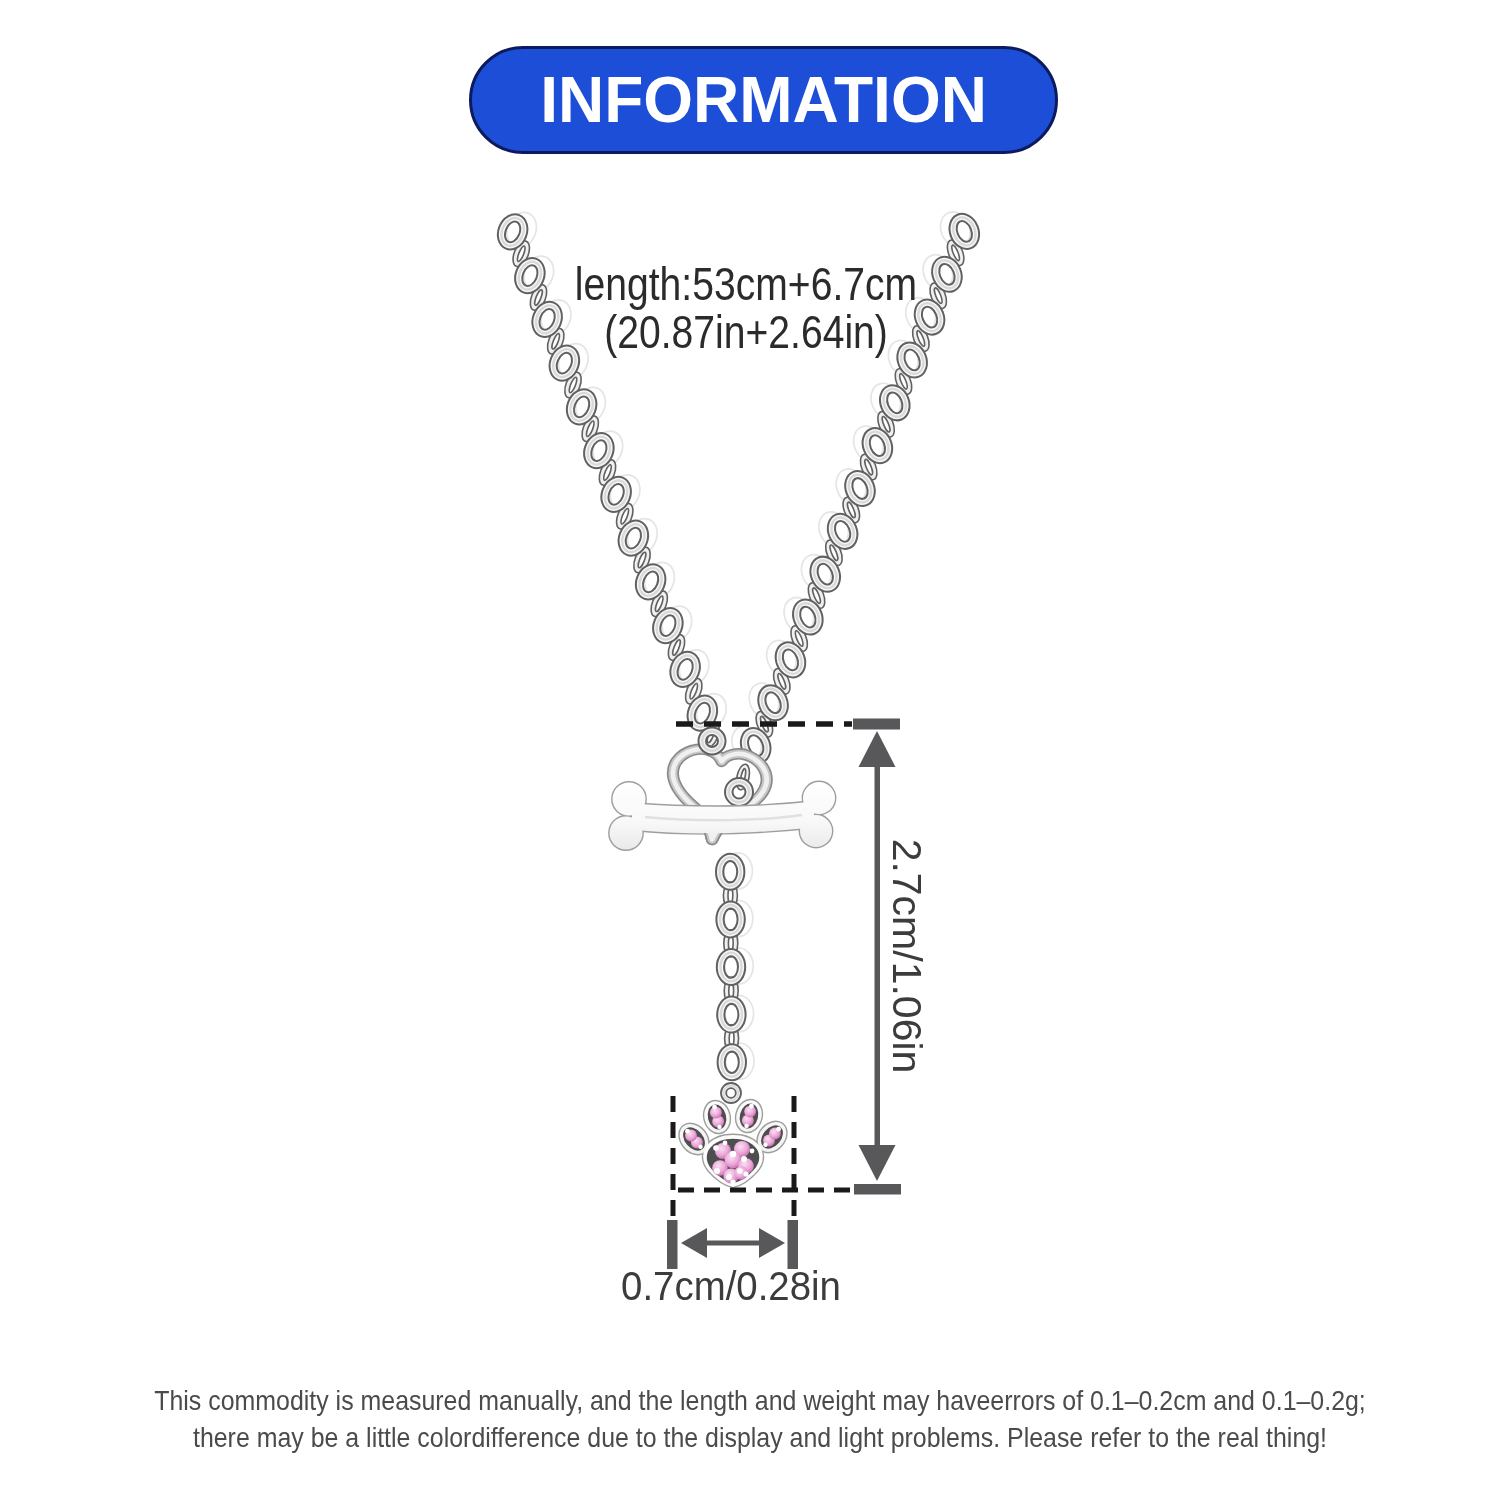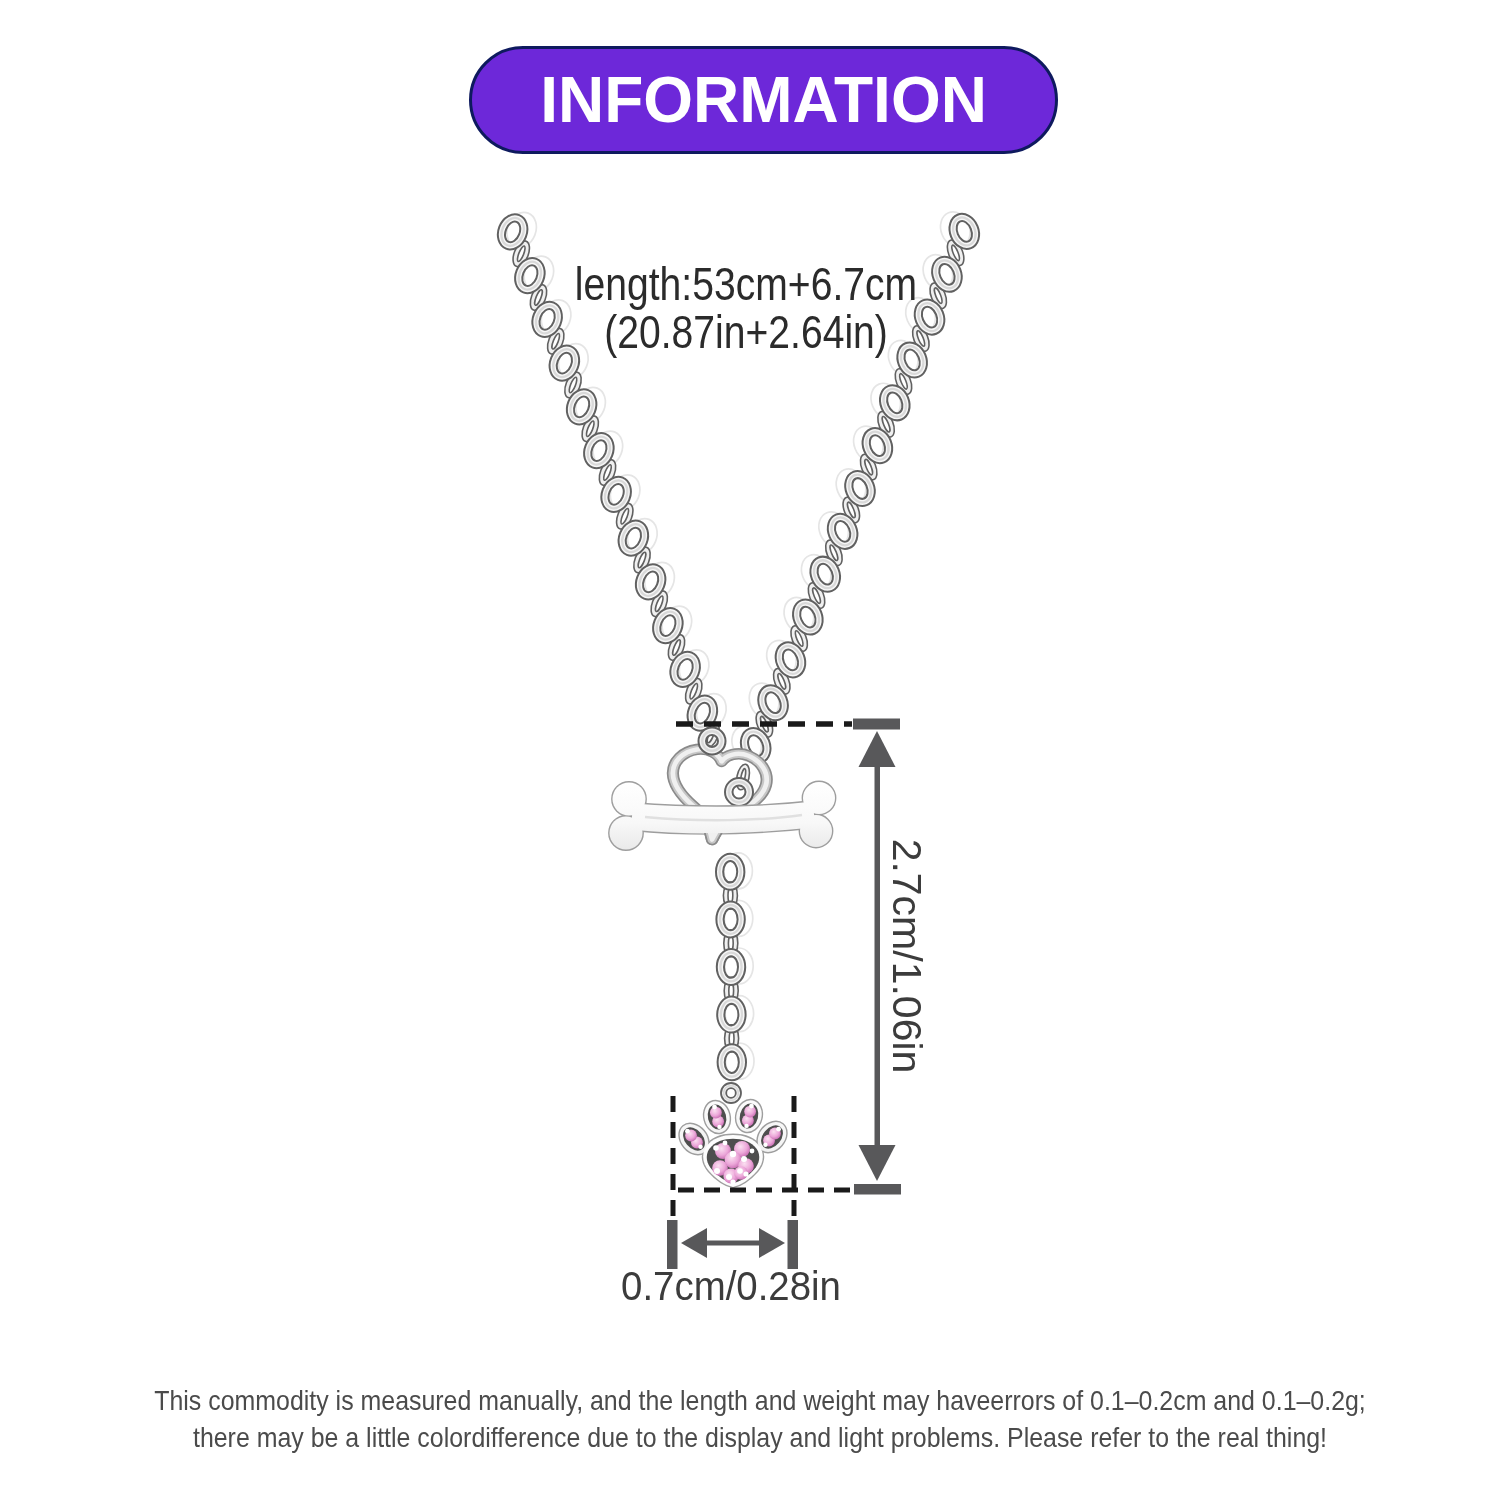--- a/index.html
+++ b/index.html
@@ -272,21 +272,21 @@
         <g>
           <rect x="667" y="1220" width="10.5" height="49" fill="#58585a"></rect>
           <rect x="787.5" y="1220" width="10.5" height="49" fill="#58585a"></rect>
           <rect x="703" y="1240.5" width="60" height="5" fill="#58585a"></rect>
           <polygon points="681,1243 707,1228 707,1258" fill="#58585a"></polygon>
           <polygon points="785,1243 759,1228 759,1258" fill="#58585a"></polygon>
         </g>
       </g>
     </svg>
 
-  <div class="info-pill" style="background: #6d28d9; border-color: rgb(14, 26, 94);">
+  <div class="info-pill" style="background: #1d4ed8; border-color: rgb(14, 26, 94);">
     <span style="color: rgb(255, 255, 255);">INFORMATION</span>
   </div>
 
   <div class="length-label">
     <div>length:53cm+6.7cm</div>
     <div>(20.87in+2.64in)</div>
   </div>
 
   <div class="dim-label-v">2.7cm/1.06in</div>
 

